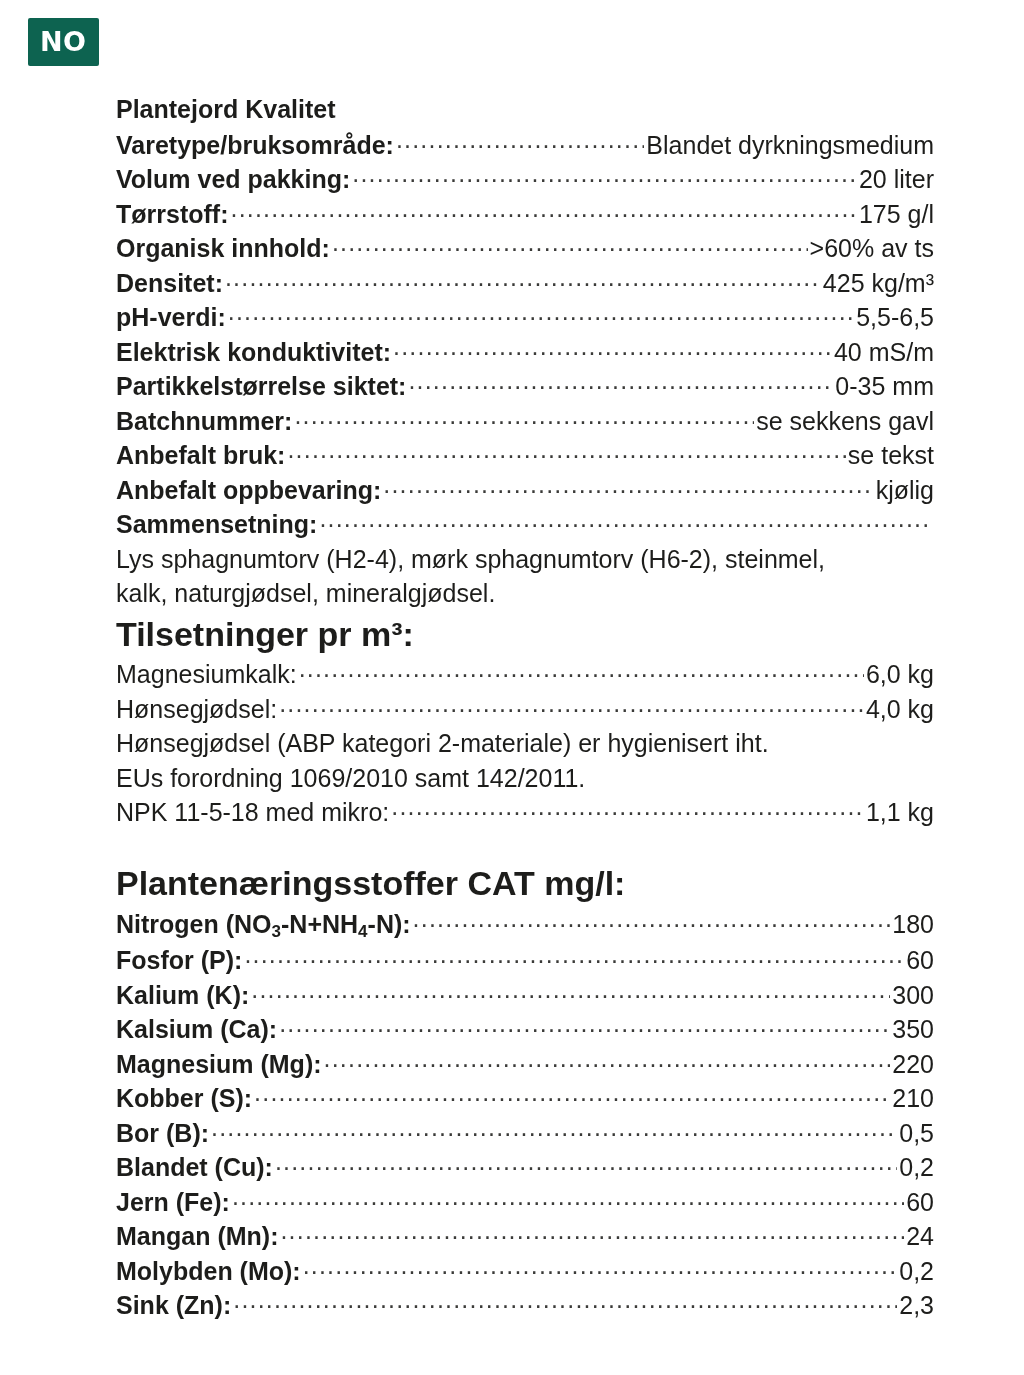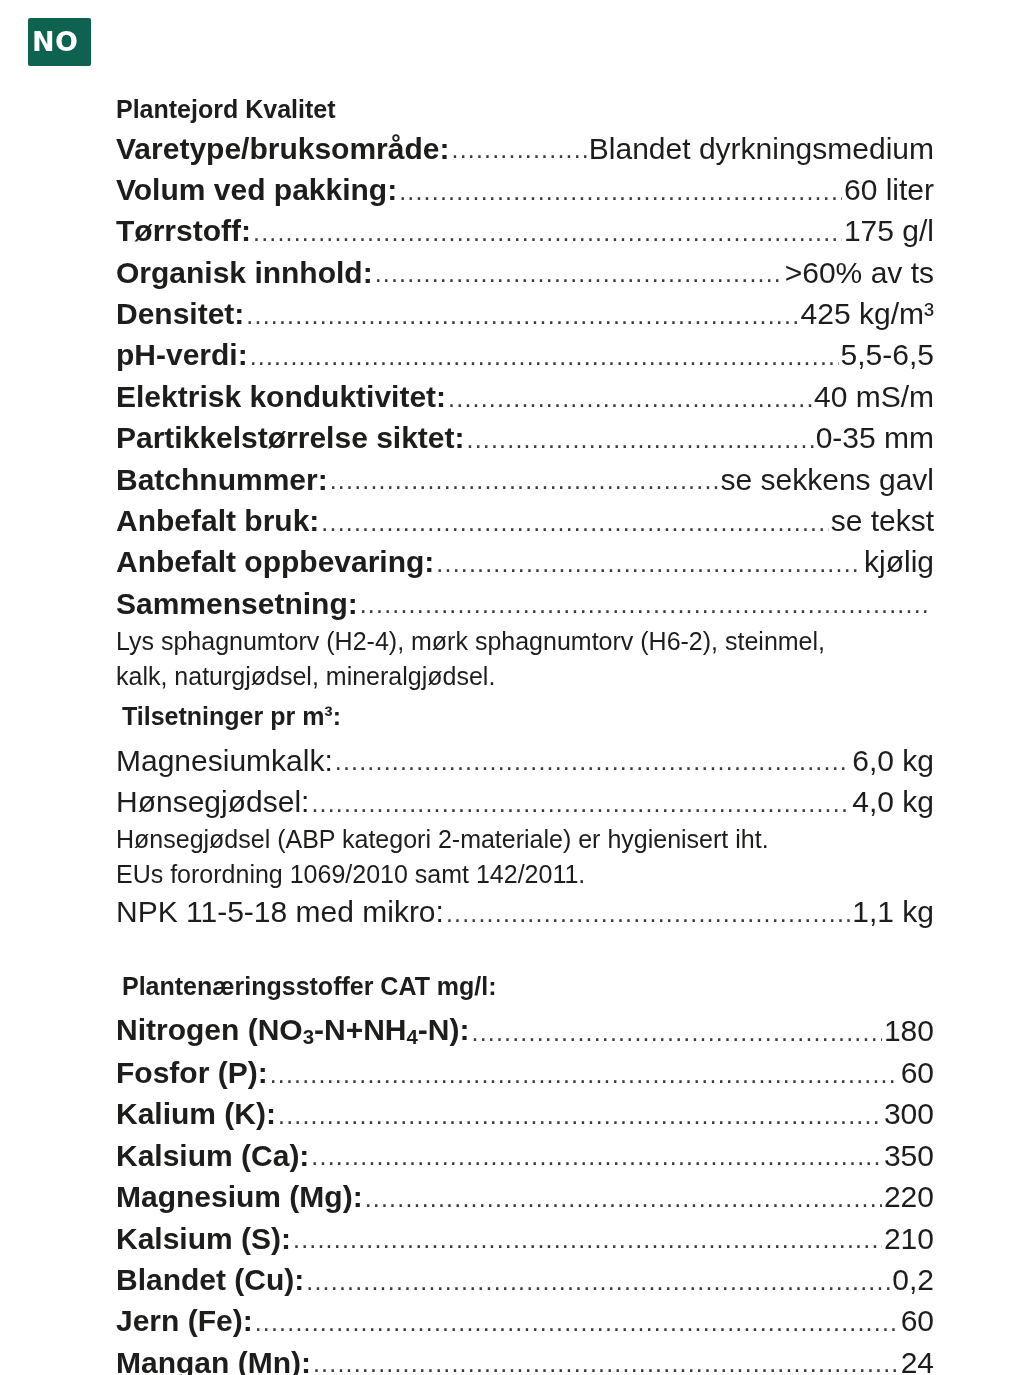--- a/index.html
+++ b/index.html
@@ -30,21 +30,21 @@
     margin-bottom: 26px;
   }
   .lang-badge {
     background: #0d6350;
     color: #ffffff;
     font-family: "DejaVu Sans", sans-serif;
     font-weight: bold;
     font-size: 27px;
     line-height: 1;
     letter-spacing: 0.5px;
-    padding: 10px 12px 11px 4px;
+    padding: 10px 12px 11px 12px;
     border-radius: 2px;
     display: inline-block;
   }
   .doc-title {
     font-family: "DejaVu Serif", serif;
     font-weight: bold;
     font-size: 58px;
     line-height: 1;
     letter-spacing: 1.5px;
     color: #0d6350;
@@ -56,41 +56,41 @@
     padding-left: 88px;
     padding-right: 30px;
   }
   .subtitle {
     font-size: 25px;
     font-weight: bold;
     line-height: 1.38;
     margin: 0 0 1px 0;
   }
   .section-head {
-    font-size: 25px;
-    font-weight: bold;
-    line-height: 1.38;
-    margin: 6px;
+    font-size: 34px;
+    font-weight: bold;
+    line-height: 1.38;
+    margin: 0;
   }
   .plain-line {
     font-size: 25px;
     font-weight: normal;
     line-height: 1.38;
     margin: 0;
   }
   .spacer {
     height: 30px;
   }
 
   
   .row {
     display: flex;
-    align-items: center;
+    align-items: flex-start;
     width: 100%;
-    font-size: 30px;
+    font-size: 25px;
     line-height: 1.38;
     white-space: nowrap;
   }
   .row .label {
     font-weight: bold;
     flex: 0 0 auto;
   }
   .row.light .label {
     font-weight: normal;
   }
@@ -136,21 +136,21 @@
     <div class="subtitle">Plantejord Kvalitet</div>
 
     <div class="row">
       <span class="label">Varetype/bruksområde:</span>
       <span class="dots"></span>
       <span class="value">Blandet dyrkningsmedium</span>
     </div>
     <div class="row">
       <span class="label">Volum ved pakking:</span>
       <span class="dots"></span>
-      <span class="value">60 liter</span>
+      <span class="value">20 liter</span>
     </div>
     <div class="row">
       <span class="label">Tørrstoff:</span>
       <span class="dots"></span>
       <span class="value">175 g/l</span>
     </div>
     <div class="row">
       <span class="label">Organisk innhold:</span>
       <span class="dots"></span>
       <span class="value">&gt;60% av ts</span>
@@ -244,23 +244,28 @@
       <span class="label">Kalsium (Ca):</span>
       <span class="dots"></span>
       <span class="value">350</span>
     </div>
     <div class="row">
       <span class="label">Magnesium (Mg):</span>
       <span class="dots"></span>
       <span class="value">220</span>
     </div>
     <div class="row">
-      <span class="label">Kalsium (S):</span>
+      <span class="label">Kobber (S):</span>
       <span class="dots"></span>
       <span class="value">210</span>
+    </div>
+    <div class="row">
+      <span class="label">Bor (B):</span>
+      <span class="dots"></span>
+      <span class="value">0,5</span>
     </div>
     <div class="row">
       <span class="label">Blandet (Cu):</span>
       <span class="dots"></span>
       <span class="value">0,2</span>
     </div>
     <div class="row">
       <span class="label">Jern (Fe):</span>
       <span class="dots"></span>
       <span class="value">60</span>

